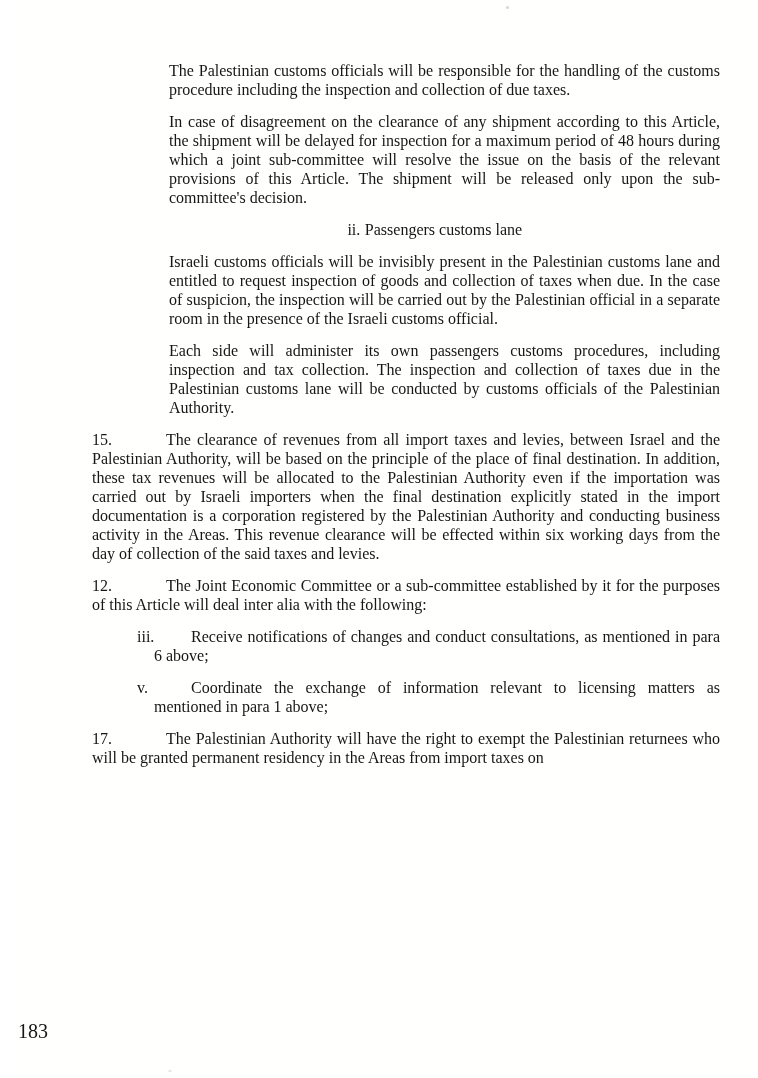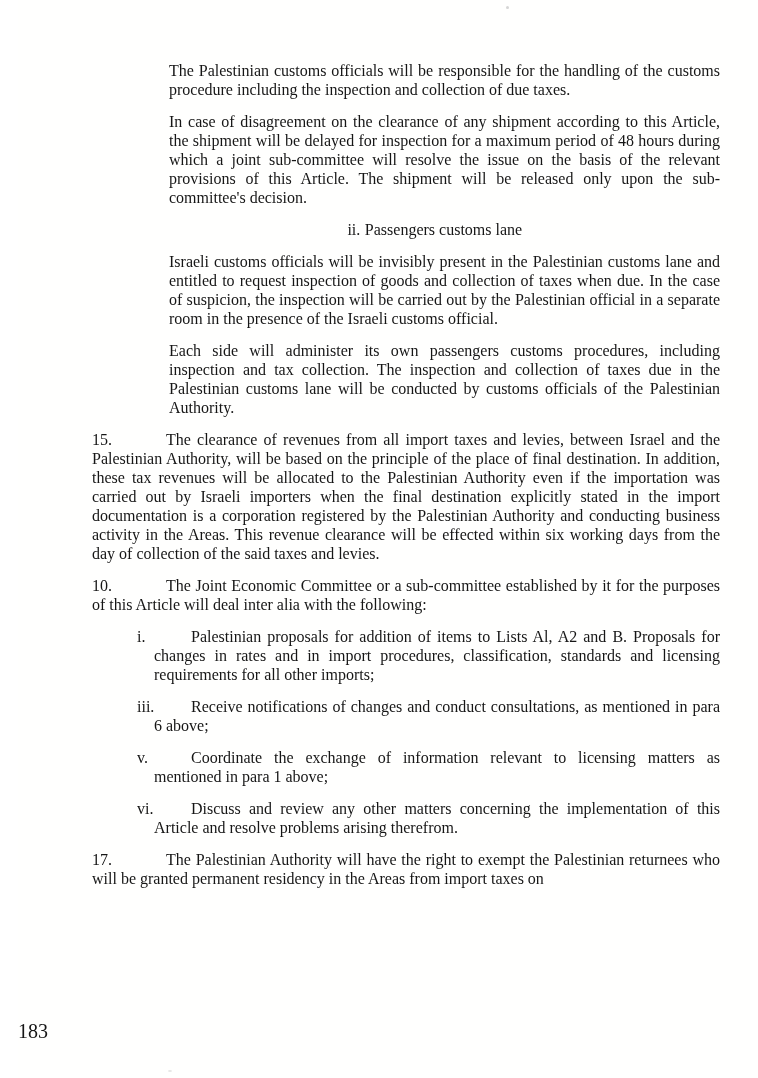--- a/index.html
+++ b/index.html
@@ -67,31 +67,29 @@
   <p class="para-indent2">In case of disagreement on the clearance of any shipment according to this Article, the shipment will be delayed for inspection for a maximum period of 48 hours during which a joint sub-committee will resolve the issue on the basis of the relevant provisions of this Article. The shipment will be released only upon the sub-committee's decision.</p>
 
   <p class="lane-heading"><span class="ii-marker">ii.</span><span>Passengers customs lane</span></p>
 
   <p class="para-indent2">Israeli customs officials will be invisibly present in the Palestinian customs lane and entitled to request inspection of goods and collection of taxes when due. In the case of suspicion, the inspection will be carried out by the Palestinian official in a separate room in the presence of the Israeli customs official.</p>
 
   <p class="para-indent2">Each side will administer its own passengers customs procedures, including inspection and tax collection. The inspection and collection of taxes due in the Palestinian customs lane will be conducted by customs officials of the Palestinian Authority.</p>
 
   <p class="num-item"><span class="num-marker">15.</span><span>The clearance of revenues from all import taxes and levies, between Israel and the Palestinian Authority, will be based on the principle of the place of final destination. In addition, these tax revenues will be allocated to the Palestinian Authority even if the importation was carried out by Israeli importers when the final destination explicitly stated in the import documentation is a corporation registered by the Palestinian Authority and conducting business activity in the Areas. This revenue clearance will be effected within six working days from the day of collection of the said taxes and levies.</span></p>
 
-  <p class="num-item"><span class="num-marker">10.</span><span>The Joint Economic Committee or a sub-committee established by it for the purposes of this Article will deal inter alia with the following:</span></p>
+  <p class="num-item"><span class="num-marker">12.</span><span>The Joint Economic Committee or a sub-committee established by it for the purposes of this Article will deal inter alia with the following:</span></p>
 
-  <p class="roman-item"><span class="roman-marker">i.</span><span>Palestinian proposals for addition of items to Lists Al, A2 and B. Proposals for changes in rates and in import procedures, classification, standards and licensing requirements for all other imports;</span></p>
 
 
   <p class="roman-item"><span class="roman-marker">iii.</span><span>Receive notifications of changes and conduct consultations, as mentioned in para 6 above;</span></p>
 
 
   <p class="roman-item"><span class="roman-marker">v.</span><span>Coordinate the exchange of information relevant to licensing matters as mentioned in para 1 above;</span></p>
 
-  <p class="roman-item"><span class="roman-marker">vi.</span><span>Discuss and review any other matters concerning the implementation of this Article and resolve problems arising therefrom.</span></p>
 
   <p class="num-item"><span class="num-marker">17.</span><span>The Palestinian Authority will have the right to exempt the Palestinian returnees who will be granted permanent residency in the Areas from import taxes on</span></p>
 
   <div class="page-footer">183</div>
 
   <div class="speck speck-1"></div>
   <div class="speck speck-2"></div>
 
 </div>
 

